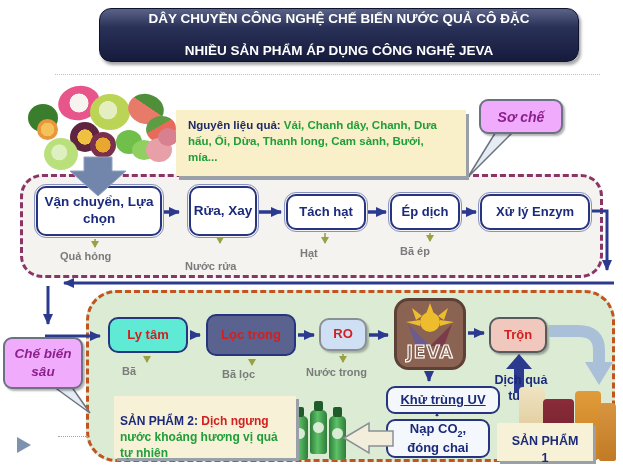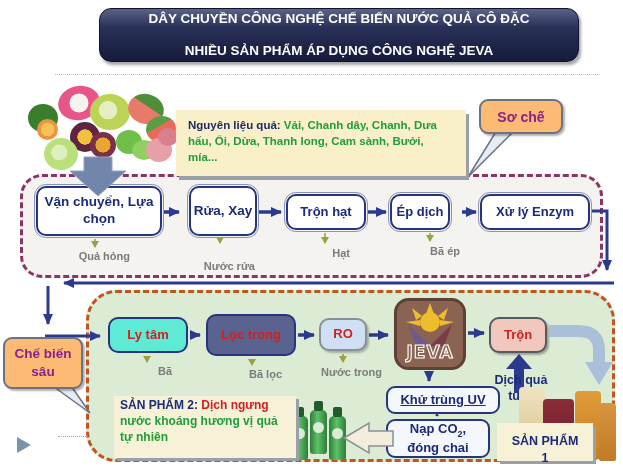--- a/index.html
+++ b/index.html
@@ -14,46 +14,46 @@
     color:#ffffff;font-weight:bold;font-size:13.5px;text-align:center;
     display:flex;flex-direction:column;justify-content:space-between;line-height:1.5;z-index:4;}
   .divider{left:55px;top:74px;width:545px;height:0;border-top:1px dotted #b9c2d2;z-index:1;}
   
   .ingredients{left:176px;top:110px;width:290px;height:66px;background:#f9efc8;
     box-shadow:3px 4px 0 #9aa0a8;padding:7px 12px;font-size:11.5px;font-weight:bold;
     line-height:1.4;z-index:3;}
   .ing-label{color:#1d2a66;}
   .ing-list{color:#1f9e3a;}
   
-  .callout{background:#fdba74;border:2px solid #6b7280;border-radius:9px;
+  .callout{background:#f0abfc;border:2px solid #6b7280;border-radius:9px;
     color:#8b1f8b;font-weight:bold;text-align:center;z-index:4;
-    box-shadow:2px 2px 2px rgba(0,0,0,.3);display:flex;align-items:center;justify-content:center;}
+    box-shadow:2px 2px 2px rgba(0,0,0,.3);display:flex;align-items:center;justify-content:center;font-style:italic;}
   .co-soche{left:479px;top:99px;width:84px;height:35px;font-size:14px;}
   .co-cbs{left:3px;top:337px;width:80px;height:52px;font-size:13.5px;line-height:1.35;padding:2px;}
   
   .stage1{left:20px;top:174px;width:583px;height:104px;border:3px dashed #8b3566;
     border-radius:22px;background:#f4f3f0;z-index:1;}
   .stage2{left:86px;top:290px;width:529px;height:172px;border:3px dashed #c2551f;
     border-radius:30px;background:#dcecd4;z-index:1;}
   
   .pbox{border:2px solid #27357e;outline:1px solid #8a93c0;outline-offset:1px;
     border-radius:10px;background:#ffffff;color:#1b2a7a;font-weight:bold;font-size:13px;
     display:flex;align-items:center;justify-content:center;text-align:center;
     line-height:1.25;z-index:3;padding:2px;}
   .red-t{color:#d21f1f;}
-  .byp{color:#7b7b7b;font-weight:bold;font-size:11px;text-align:right;z-index:3;}
+  .byp{color:#7b7b7b;font-weight:bold;font-size:11px;text-align:left;z-index:3;}
   .navy-t{color:#1b2a7a;}
   
   .bbox{border:2px solid #27357e;border-radius:9px;background:#f4f8fc;color:#1b2a7a;
     font-weight:bold;font-size:13px;display:flex;flex-direction:column;align-items:center;
     justify-content:center;text-align:center;line-height:1.25;z-index:3;}
   sub{font-size:9px;}
   
   .prodbox{background:#f7f1d8;box-shadow:3px 3px 0 #9aa0a8;z-index:4;
-    font-weight:bold;padding:1px 6px;line-height:1.35;}
+    font-weight:bold;padding:17px 6px;line-height:1.35;}
   .p2{left:114px;top:396px;width:182px;height:62px;font-size:12px;}
   .p1{left:497px;top:423px;width:96px;height:38px;font-size:12.5px;text-align:center;padding:10px;}
   .green-t{color:#1f9e3a;}
   
   .jeva{left:394px;top:298px;width:72px;height:72px;z-index:3;}
   
   .fruits{left:28px;top:86px;width:145px;height:88px;z-index:2;}
   .fr{position:absolute;border-radius:50%;}
   
   .glasses{left:505px;top:383px;width:112px;height:82px;z-index:3;}
@@ -150,23 +150,23 @@
     <span>Chế biến sâu</span>
   </div>
 
   <div class="abs pbox" style="left:36px;top:186px;width:126px;height:50px;font-size:13.5px;">
       <span>Vận chuyển, Lựa chọn</span>
     </div>
   <div class="abs pbox" style="left:189px;top:186px;width:68px;height:50px;font-size:13.5px;">
       <span>Rửa, Xay</span>
     </div>
   <div class="abs pbox" style="left:286px;top:194px;width:80px;height:36px;">
-      <span>Trộn hạt</span>
-    </div>
-  <div class="abs pbox" style="left:390px;top:194px;width:60px;height:36px;">
+      <span>Tách hạt</span>
+    </div>
+  <div class="abs pbox" style="left:390px;top:194px;width:70px;height:36px;">
       <span>Ép dịch</span>
     </div>
   <div class="abs pbox" style="left:480px;top:194px;width:110px;height:36px;">
       <span>Xử lý Enzym</span>
     </div>
 
   <div class="abs byp" style="left:60px;top:250px;width:70px;">Quả hỏng</div>
   <div class="abs byp" style="left:185px;top:260px;width:70px;">Nước rửa</div>
   <div class="abs byp" style="left:300px;top:247px;width:50px;">Hạt</div>
   <div class="abs byp" style="left:400px;top:245px;width:60px;">Bã ép</div>

